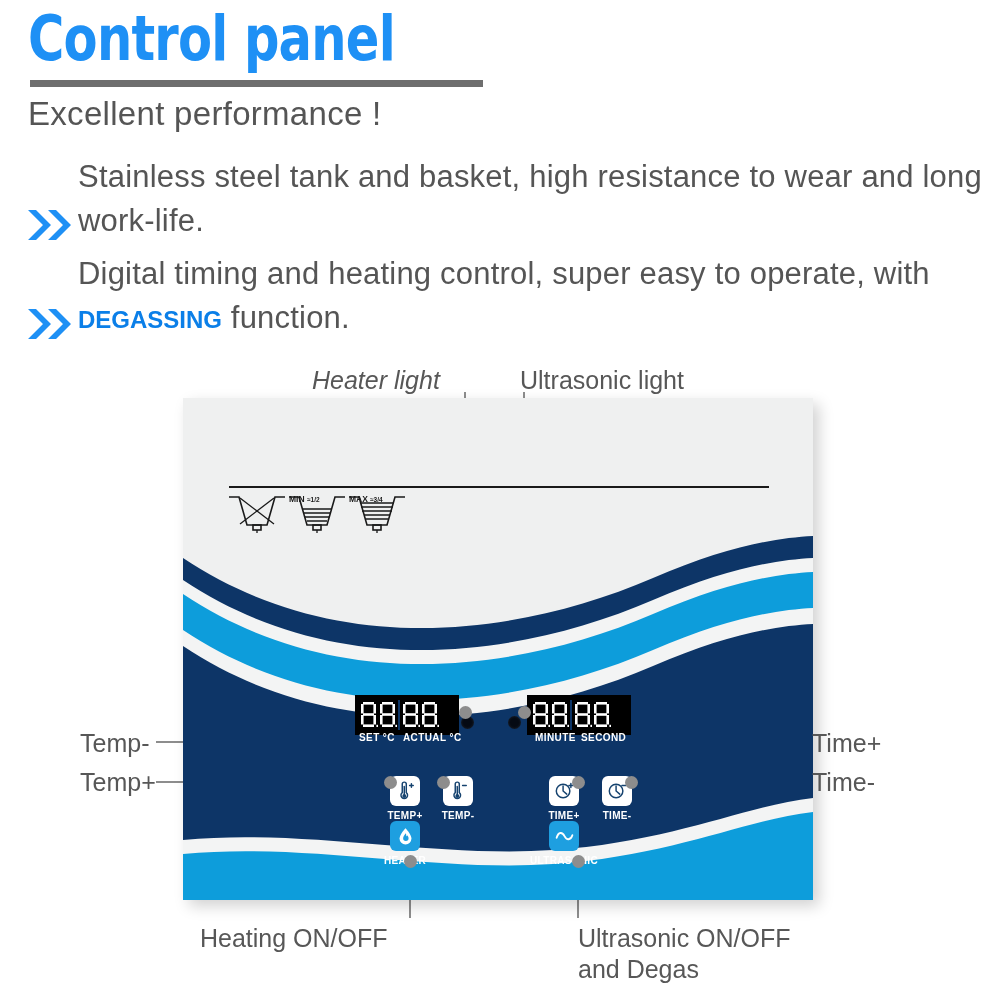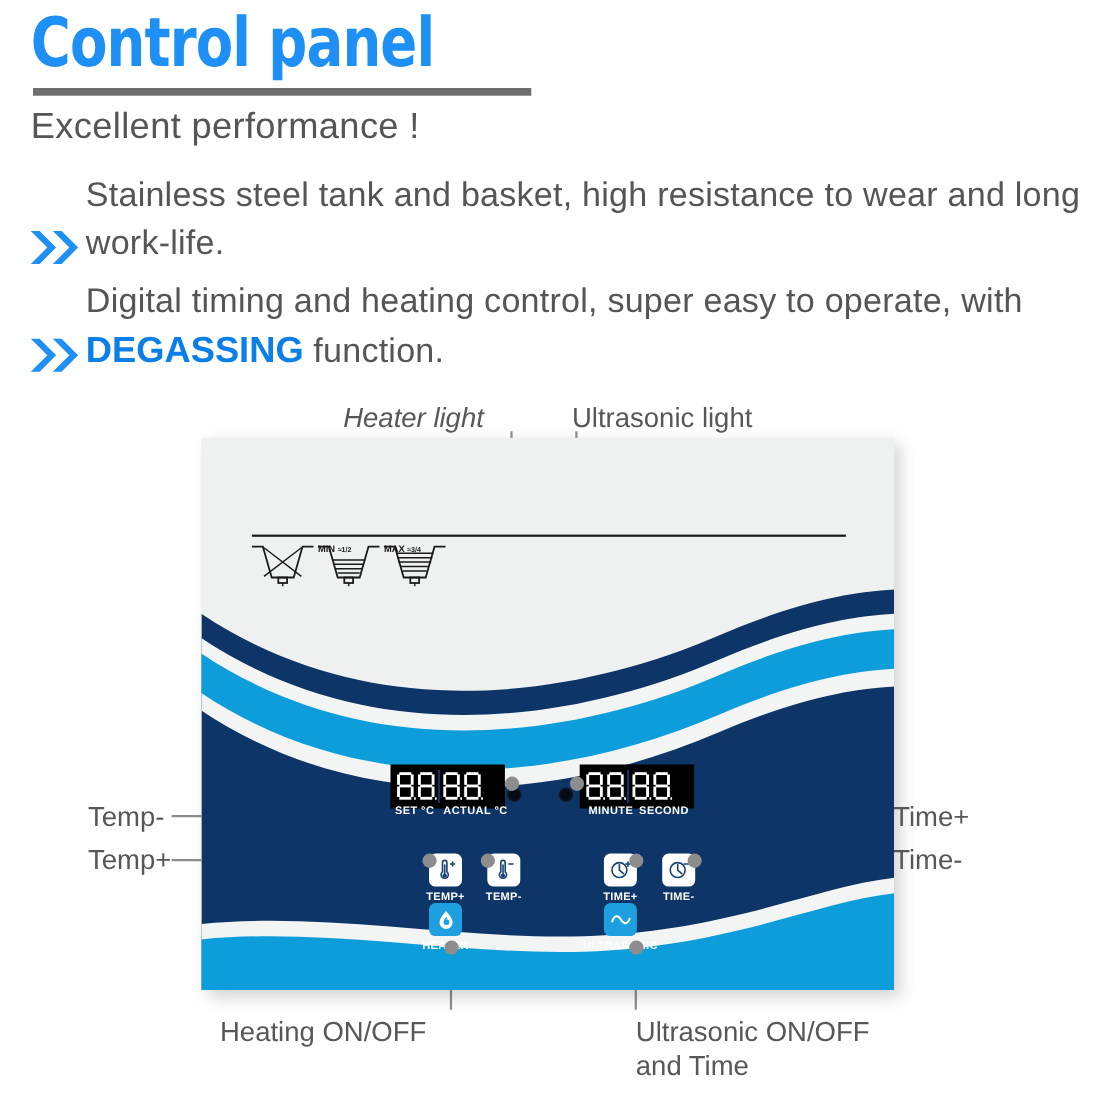--- a/index.html
+++ b/index.html
@@ -75,21 +75,21 @@
     font-size: 31px;
     line-height: 44px;
     color: #555555;
     font-weight: 300;
     letter-spacing: 0.2px;
     padding-left: 6px;
   }
   .bullet-text .hl {
     color: #0b7fe8;
     font-weight: bold;
-    font-size: 33px;
+    font-size: 24px;
     letter-spacing: 0px;
   }
 
   
   .callout {
     position: absolute;
     font-size: 25px;
     line-height: 31px;
     color: #575757;
     font-weight: 300;
@@ -534,13 +534,13 @@
 <div class="conn-dot" style="left:459px; top:706px;"></div>
 <div class="conn-dot" style="left:518px; top:706px;"></div>
 
 <div class="callout" id="callout-heater-light">Heater light</div>
 <div class="callout" id="callout-ultrasonic-light">Ultrasonic light</div>
 <div class="callout" id="callout-temp-minus">Temp-</div>
 <div class="callout" id="callout-temp-plus">Temp+</div>
 <div class="callout" id="callout-time-plus">Time+</div>
 <div class="callout" id="callout-time-minus">Time-</div>
 <div class="callout" id="callout-heating-onoff">Heating ON/OFF</div>
-<div class="callout" id="callout-ultrasonic-onoff">Ultrasonic ON/OFF and Time</div>
+<div class="callout" id="callout-ultrasonic-onoff">Ultrasonic ON/OFF and Degas</div>
 
 </body></html>

